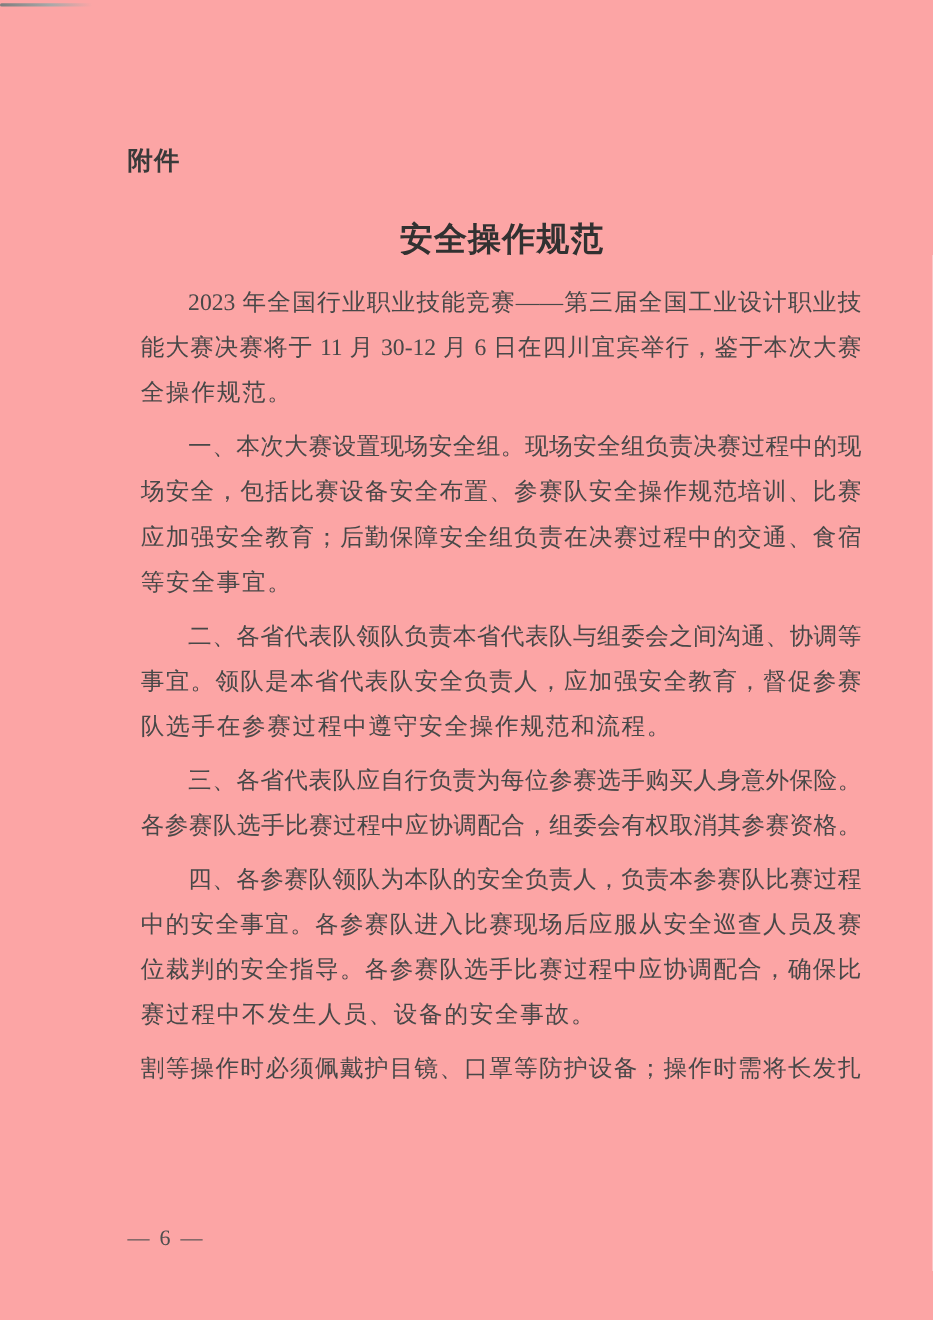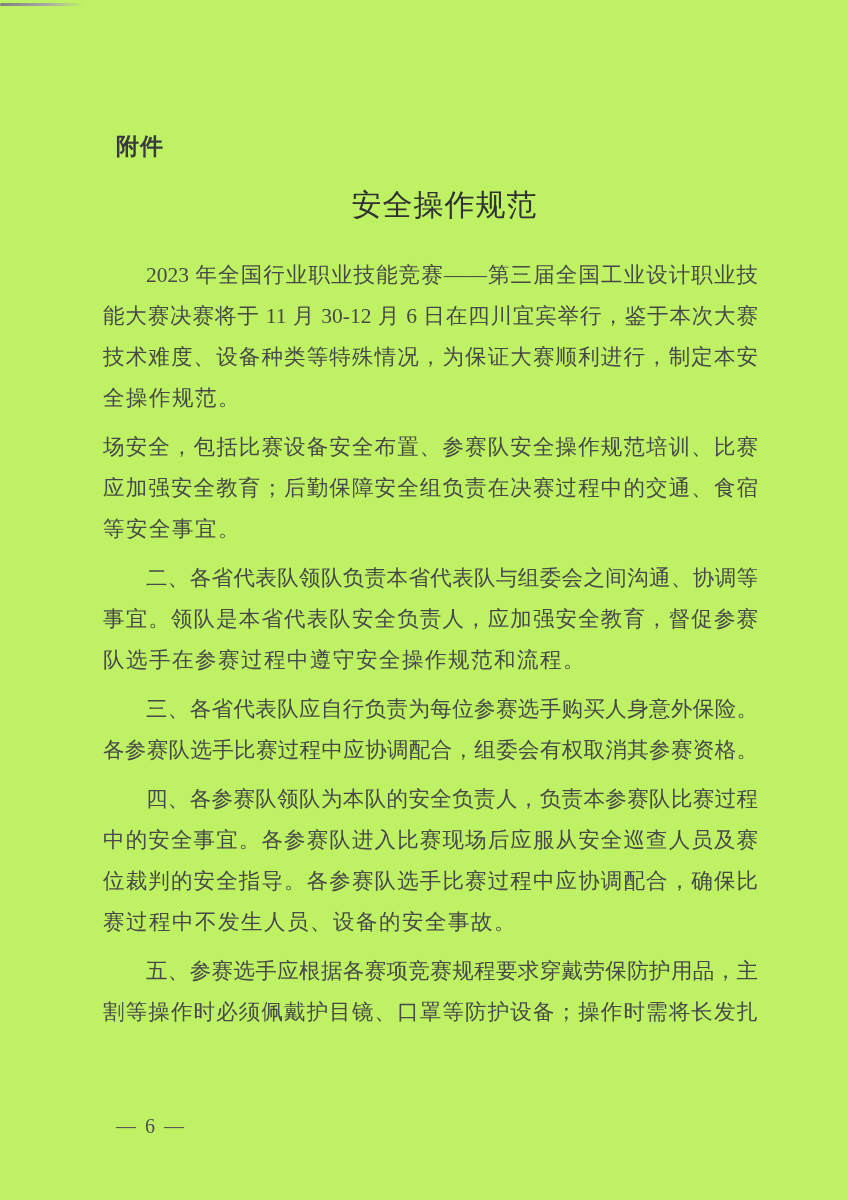--- a/index.html
+++ b/index.html
@@ -4,21 +4,21 @@
 <style>
   html, body {
     margin: 0;
     padding: 0;
     background: #ffffff;
   }
   .page {
     position: relative;
     width: 848px;
     height: 1200px;
-    background: #bef264;
+    background: #fca5a5;
     overflow: hidden;
     font-family: "Liberation Serif", "DejaVu Serif", serif;
     color: #484848;
   }
   .scan-artifact {
     position: absolute;
     left: 0;
     top: 3px;
     width: 84px;
     height: 3px;
@@ -33,30 +33,30 @@
     font-size: 23px;
     font-weight: bold;
     color: #3a3a3a;
     letter-spacing: 1px;
   }
   .title {
     position: absolute;
     left: 113px;
     top: 181px;
     width: 655px;
-    margin: 4px;
+    margin: 16px;
     text-align: center;
     font-size: 30px;
-    font-weight: normal;
+    font-weight: bold;
     color: #313131;
     letter-spacing: 1px;
   }
   .doc-body {
     position: absolute;
-    left: 103px;
+    left: 128px;
     top: 255px;
     width: 655px;
     font-size: 21.5px;
     line-height: 41px;
   }
   .para {
     margin: 0 0 8px 0;
   }
   .line {
     text-align: justify;
@@ -84,42 +84,41 @@
 <body>
 
 <div class="page">
   <div class="scan-artifact"></div>
   <div class="attachment">附件</div>
   <h1 class="title">安全操作规范</h1>
   <div class="doc-body">
       <div class="para">
         <div class="line first">2023 年全国行业职业技能竞赛——第三届全国工业设计职业技</div>
         <div class="line">能大赛决赛将于 11 月 30-12 月 6 日在四川宜宾举行，鉴于本次大赛</div>
-        <div class="line">技术难度、设备种类等特殊情况，为保证大赛顺利进行，制定本安</div>
         <div class="line short">全操作规范。</div>
       </div>
       <div class="para">
+        <div class="line first">一、本次大赛设置现场安全组。现场安全组负责决赛过程中的现</div>
         <div class="line">场安全，包括比赛设备安全布置、参赛队安全操作规范培训、比赛</div>
         <div class="line">应加强安全教育；后勤保障安全组负责在决赛过程中的交通、食宿</div>
         <div class="line short">等安全事宜。</div>
       </div>
       <div class="para">
         <div class="line first">二、各省代表队领队负责本省代表队与组委会之间沟通、协调等</div>
         <div class="line">事宜。领队是本省代表队安全负责人，应加强安全教育，督促参赛</div>
         <div class="line short">队选手在参赛过程中遵守安全操作规范和流程。</div>
       </div>
       <div class="para">
         <div class="line first">三、各省代表队应自行负责为每位参赛选手购买人身意外保险。</div>
         <div class="line">各参赛队选手比赛过程中应协调配合，组委会有权取消其参赛资格。</div>
       </div>
       <div class="para">
         <div class="line first">四、各参赛队领队为本队的安全负责人，负责本参赛队比赛过程</div>
         <div class="line">中的安全事宜。各参赛队进入比赛现场后应服从安全巡查人员及赛</div>
         <div class="line">位裁判的安全指导。各参赛队选手比赛过程中应协调配合，确保比</div>
         <div class="line short">赛过程中不发生人员、设备的安全事故。</div>
       </div>
       <div class="para">
-        <div class="line first">五、参赛选手应根据各赛项竞赛规程要求穿戴劳保防护用品，主</div>
         <div class="line">割等操作时必须佩戴护目镜、口罩等防护设备；操作时需将长发扎</div>
       </div>
     </div>
   <div class="page-number">— 6 —</div>
 </div>
 
 </body></html>

